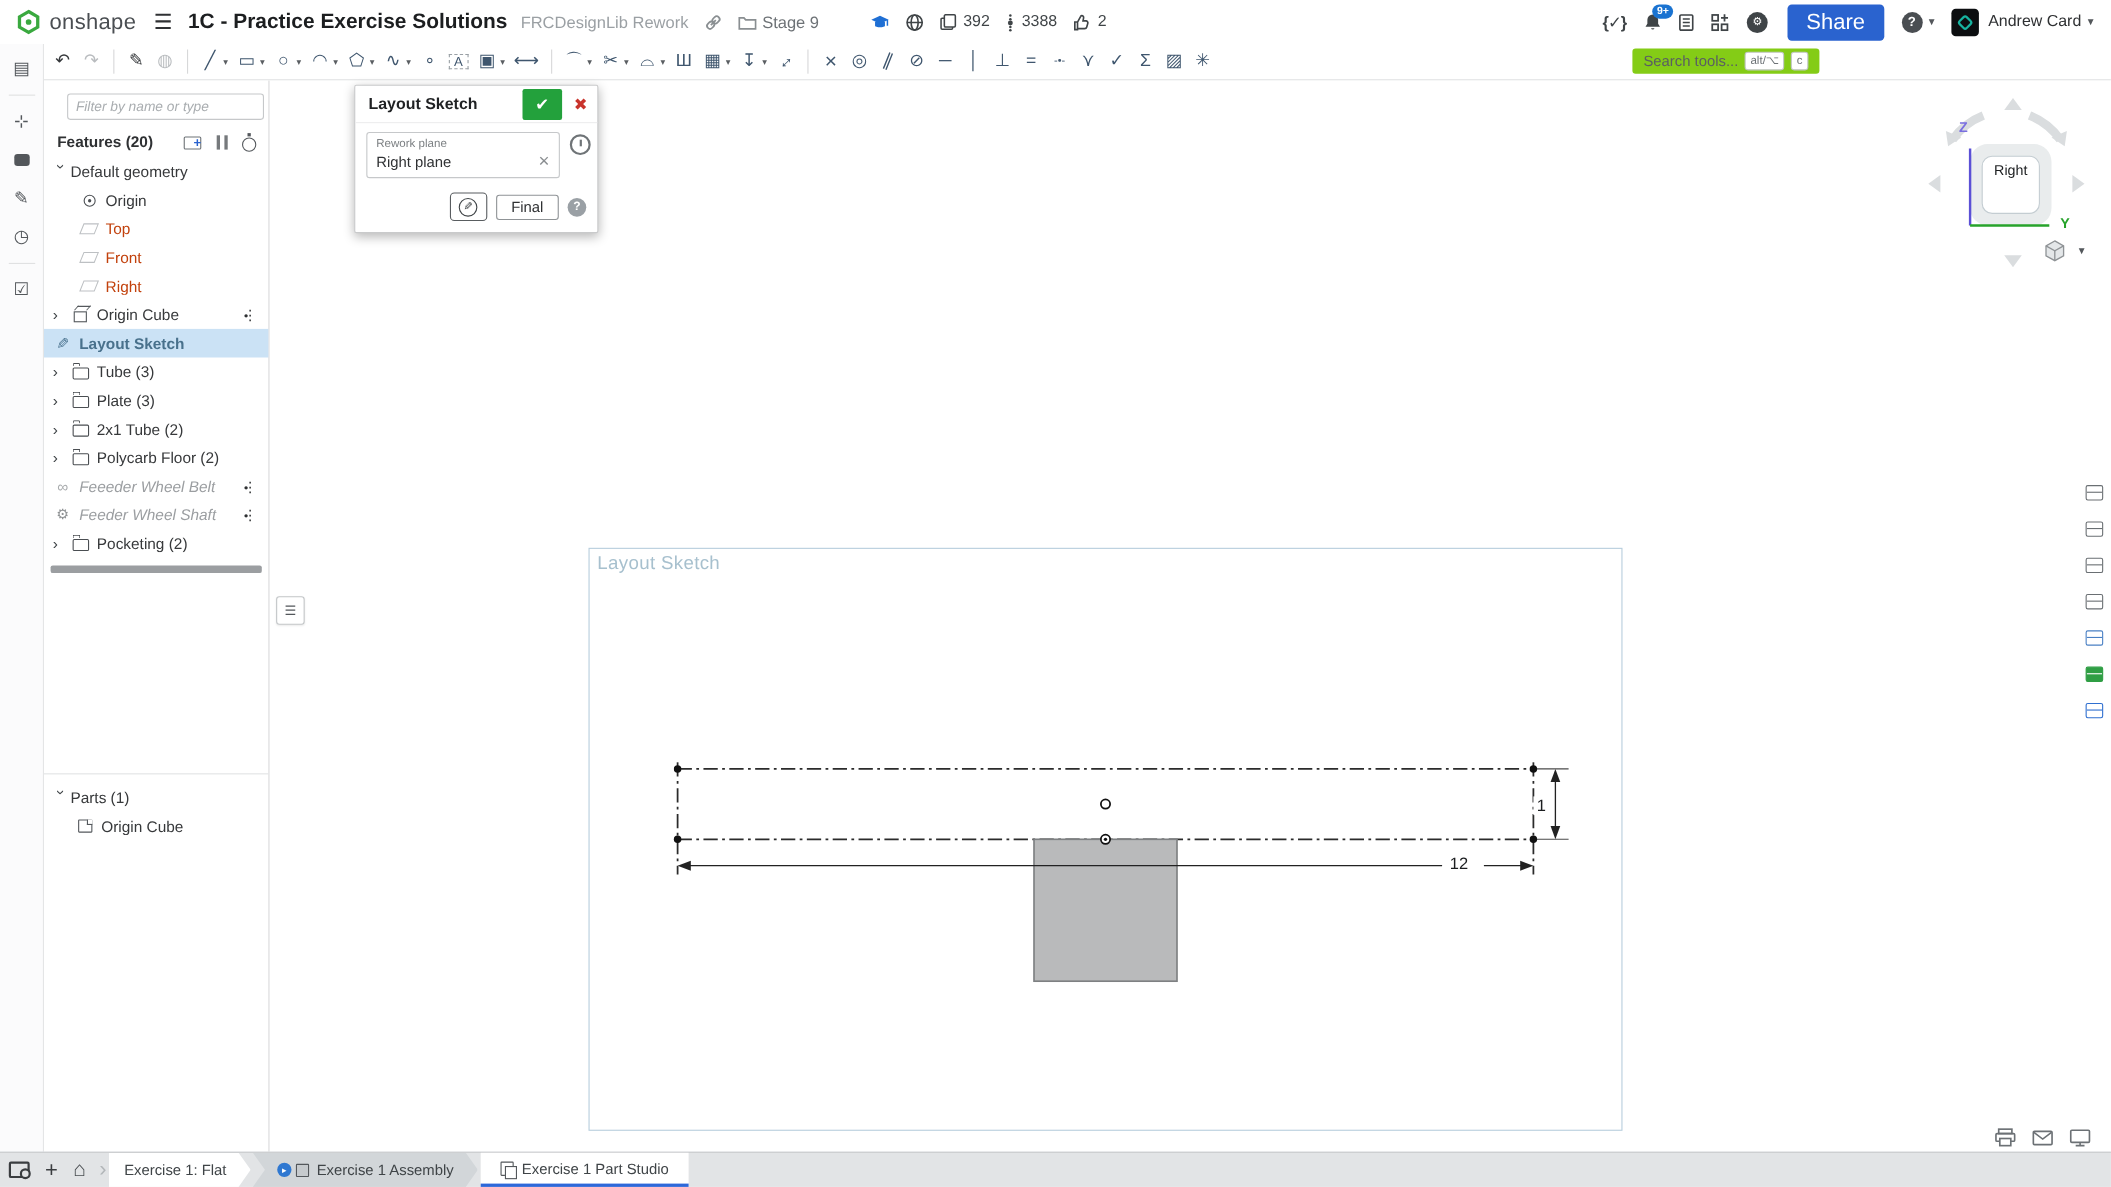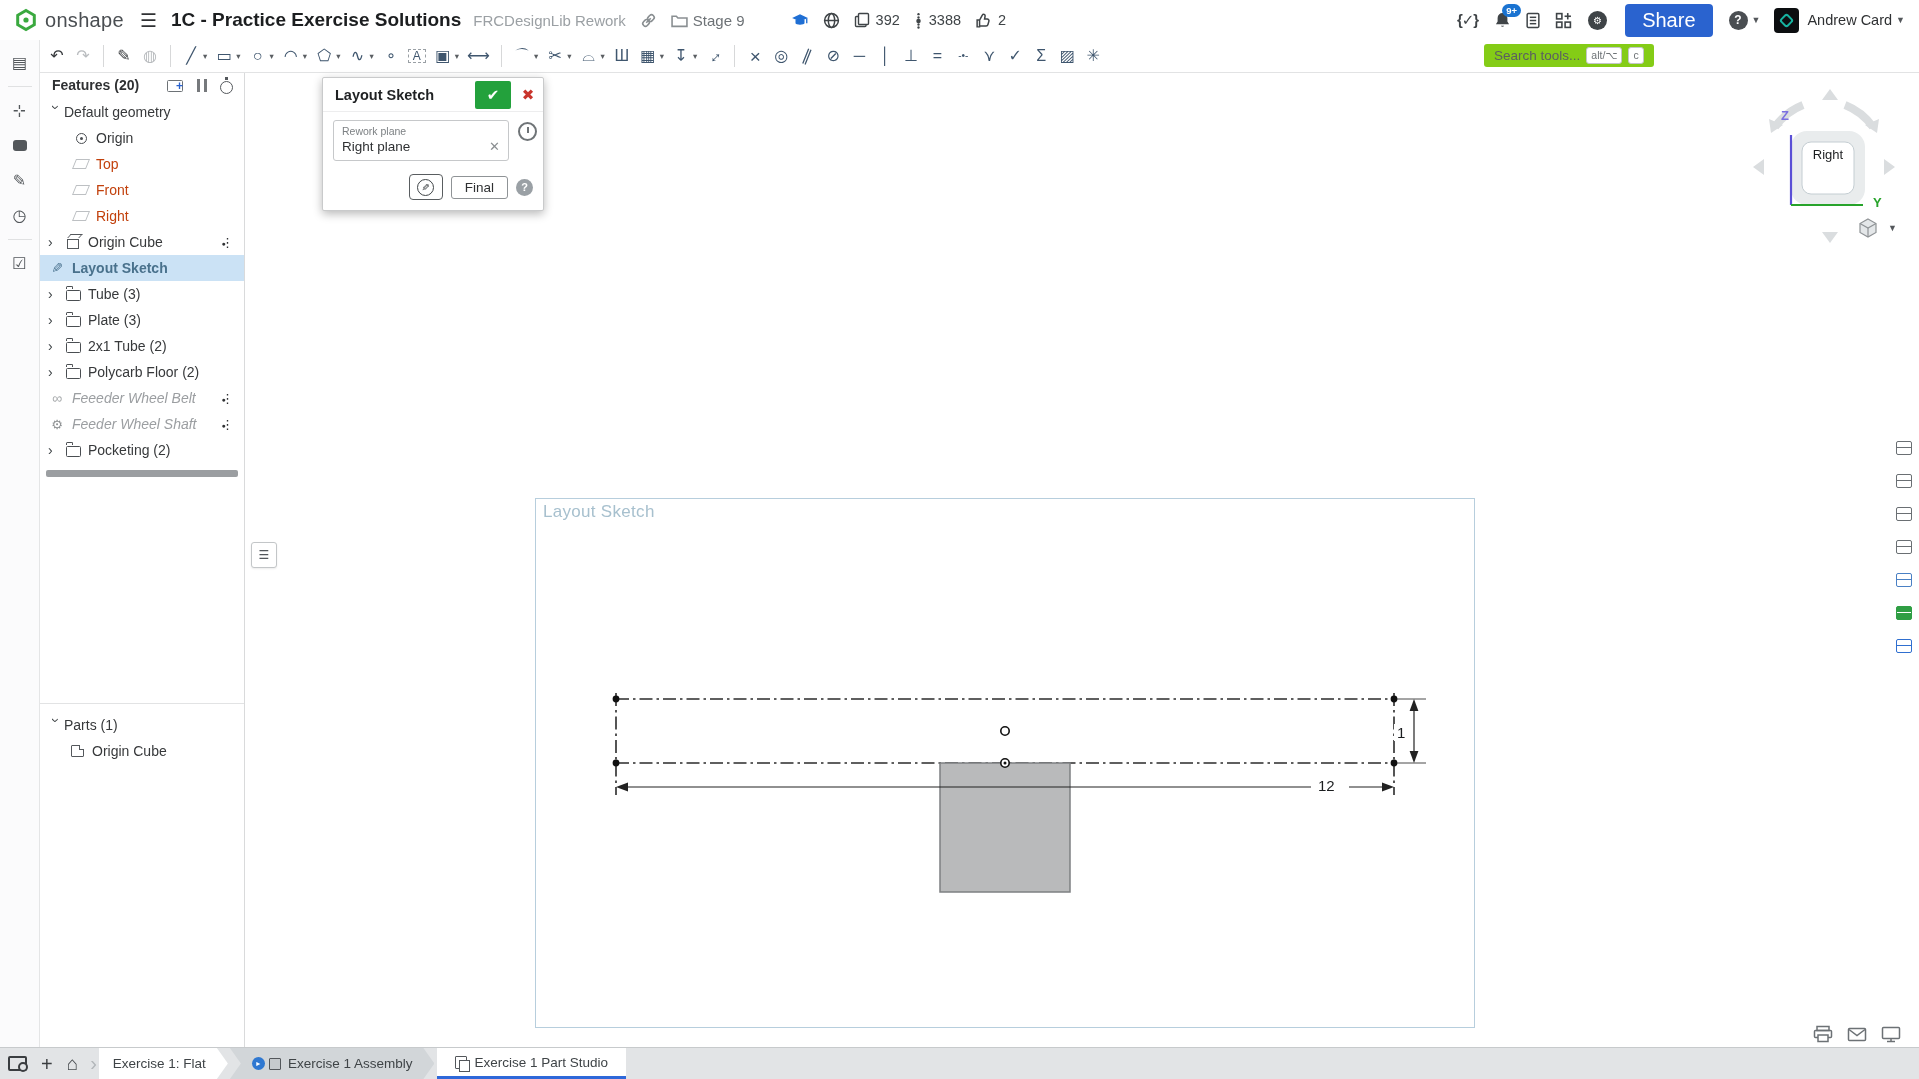--- a/index.html
+++ b/index.html
@@ -437,20 +437,26 @@
     <button class="rail-btn">
       <span class="ri-comment"></span>
     </button>
     <button class="rail-btn">✎</button>
     <button class="rail-btn">◷</button>
     <div class="rail-div"></div>
     <button class="rail-btn">☑</button>
   </div>
 
 <div class="panel">
+  <div class="filter-row">
+    <svg width="15" height="14" viewBox="0 0 15 14" fill="none" stroke="#53575b" stroke-width="1.5">
+      <path d="M1,1.5 H14 L9.3,7 V12.5 L5.7,10.2 V7 Z"></path>
+    </svg>
+    <input class="filter-input" placeholder="Filter by name or type" style="">
+  </div>
   <div class="feat-bar">
     <span class="feat-title">Features (20)</span>
     <span class="hdr-folder"></span>
     <span class="pause-ic"></span>
     <span class="stopwatch"></span>
   </div>
   <div id="tree">
       <div class="trow" style="padding-left: 8px;">
         <span class="ch down">›</span>
         <span class="lbl">Default geometry</span>

